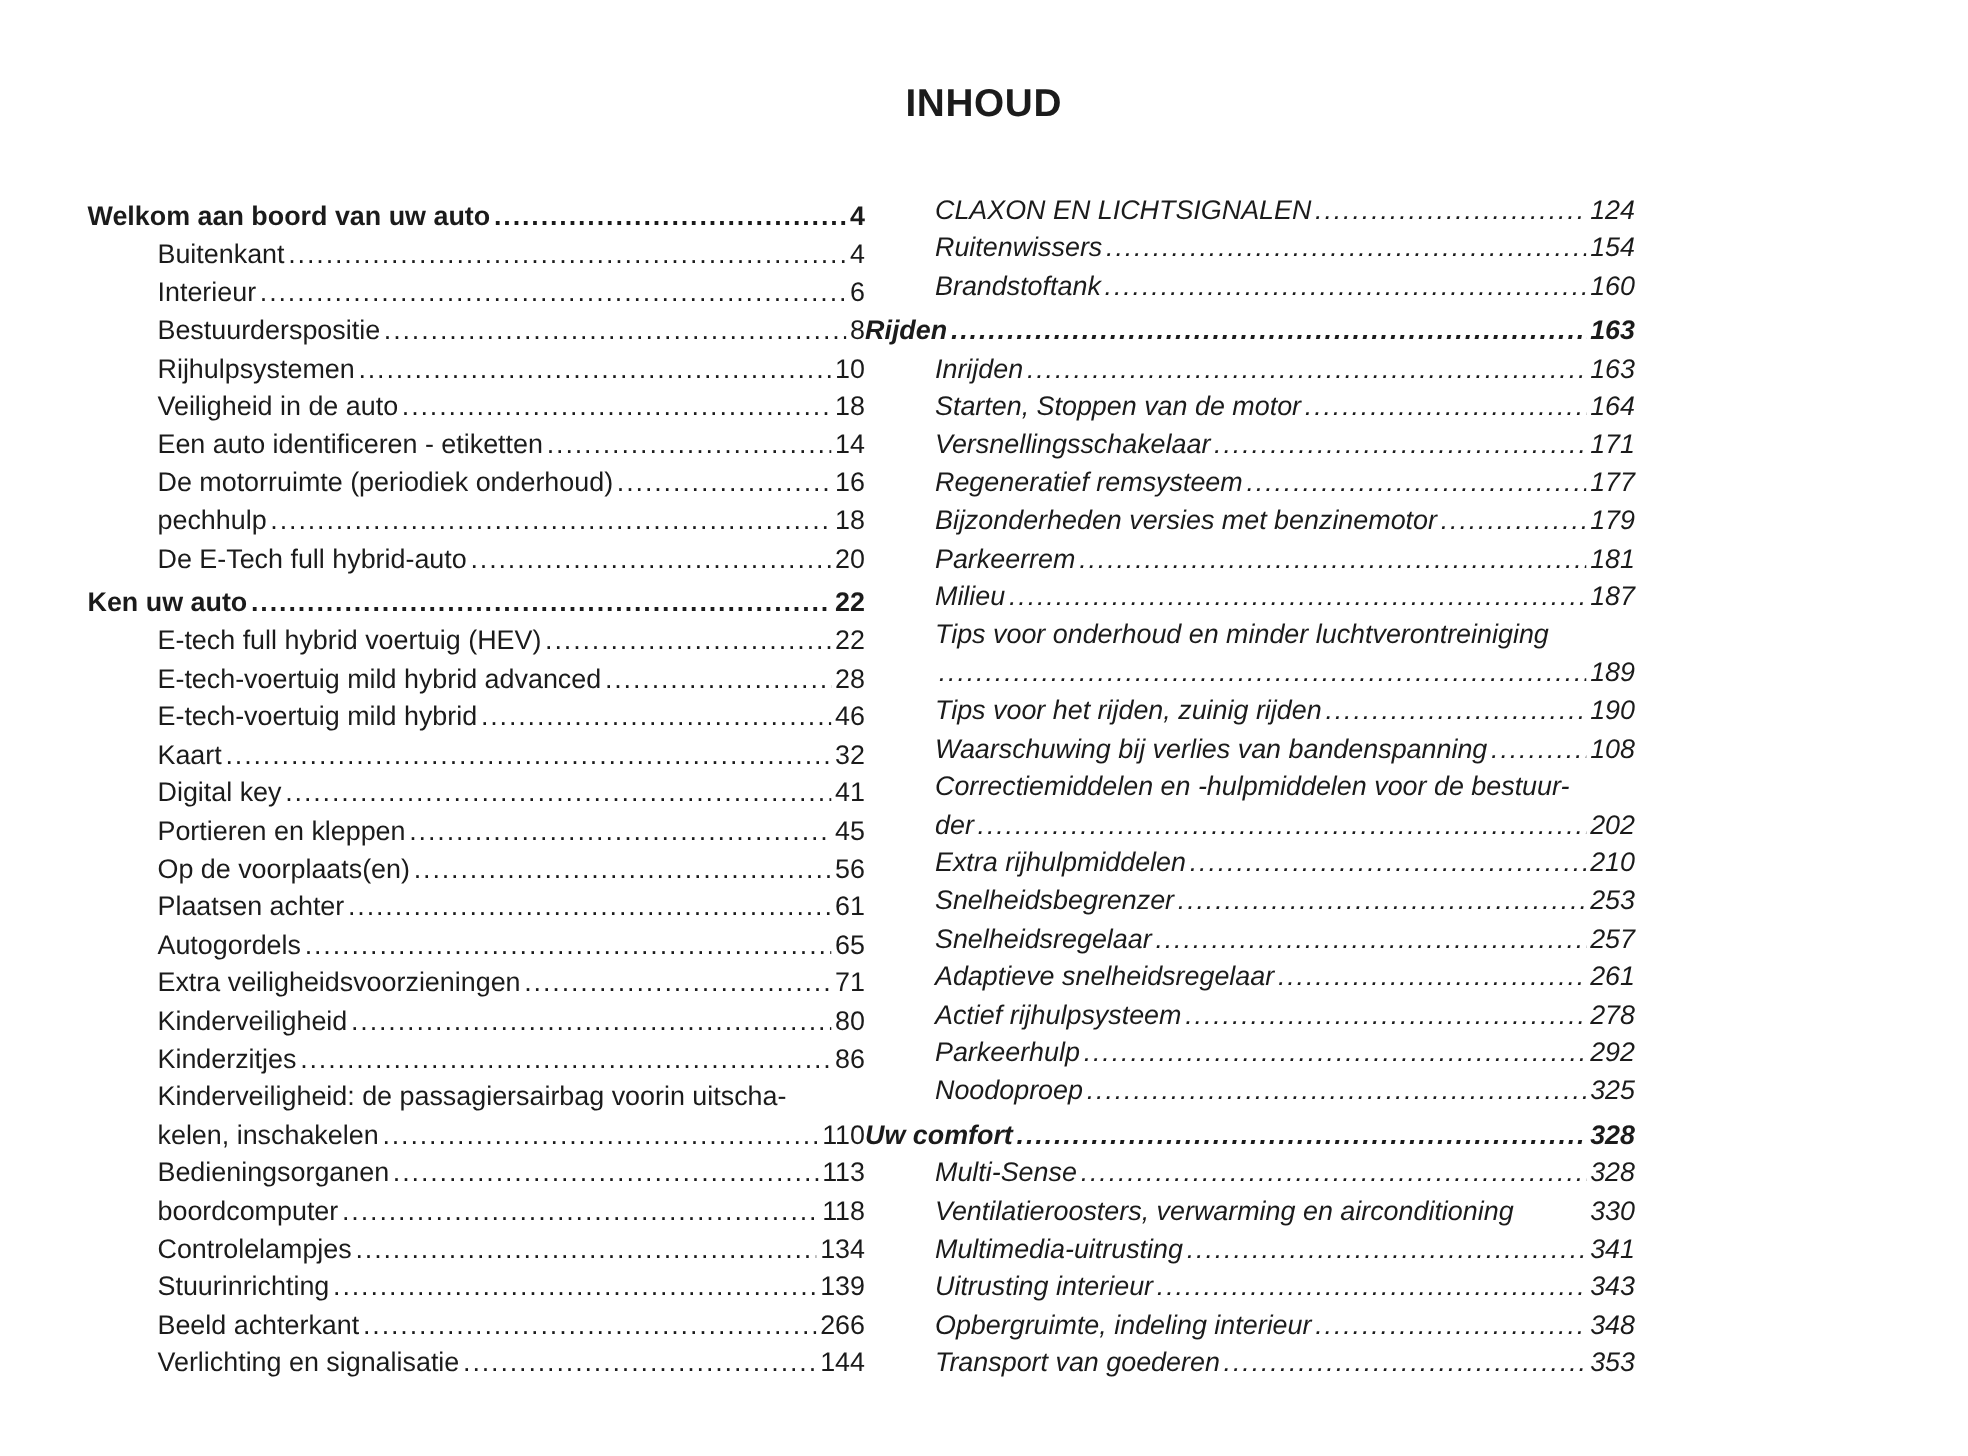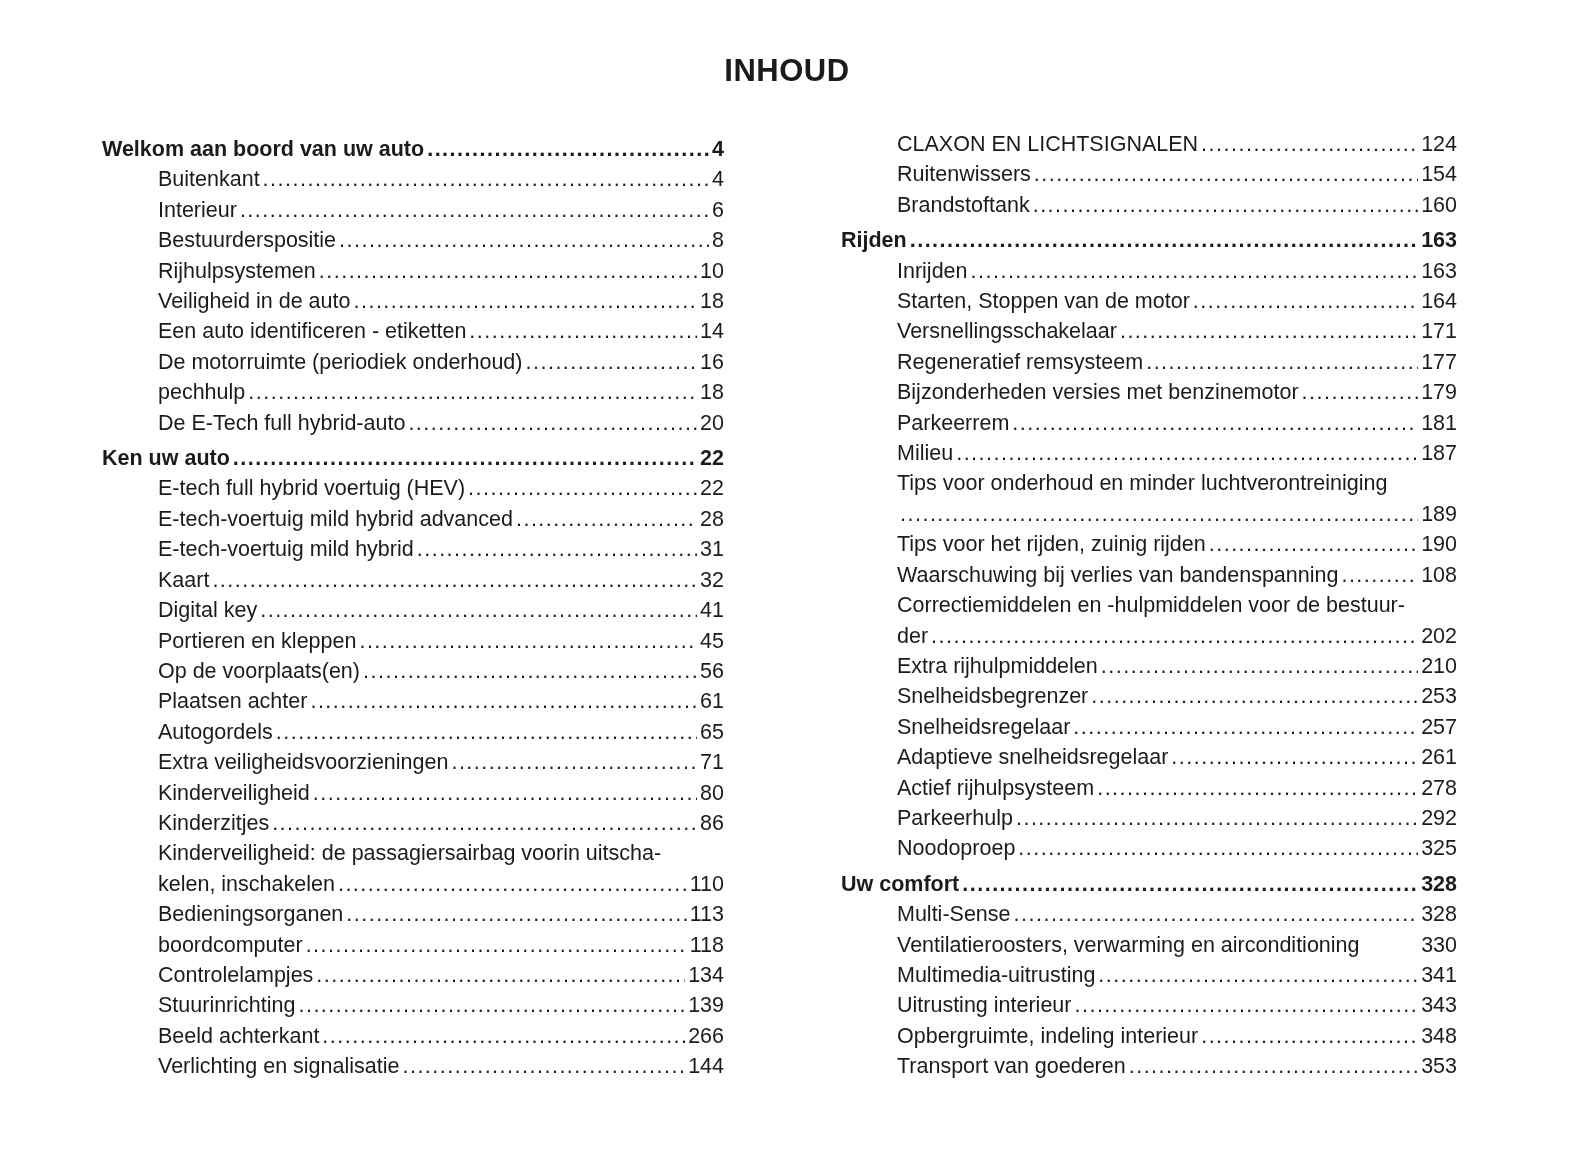--- a/index.html
+++ b/index.html
@@ -11,37 +11,36 @@
     overflow: hidden;
     font-family: "Liberation Sans", sans-serif;
     color: #1b1b1b;
   }
   .page {
     width: 1574px;
     height: 1165px;
     box-sizing: border-box;
   }
   .title {
-    margin: 4px;
+    margin: 16px;
     padding-top: 49px;
     text-align: center;
     font-size: 31px;
     line-height: 36px;
     font-weight: 700;
     letter-spacing: 0.5px;
   }
   .columns {
     display: flex;
     box-sizing: border-box;
-    padding: 36px 86px 0 102px;
-    gap: 117px;
+    padding: 36px 86px 0 70px;
   }
   .col { min-width: 0; }
   .col-left  { width: 622px; flex: 0 0 622px; }
-  .col-right { width: 616px; flex: 0 0 616px; }
+  .col-right { width: 616px; flex: 0 0 616px; font-style: italic; }
   .row {
     display: flex;
     align-items: baseline;
     font-size: 21.5px;
     line-height: 30.4px;
     font-weight: 400;
   }
   .row.item { padding-left: 56px; }
   .row.section {
     padding-left: 0;
@@ -131,21 +130,21 @@
           <span class="page-num">22</span>
         </div>
         <div class="row item">
           <span class="label">E-tech-voertuig mild hybrid advanced</span>
           <span class="dots"></span>
           <span class="page-num">28</span>
         </div>
         <div class="row item">
           <span class="label">E-tech-voertuig mild hybrid</span>
           <span class="dots"></span>
-          <span class="page-num">31</span>
+          <span class="page-num">46</span>
         </div>
         <div class="row item">
           <span class="label">Kaart</span>
           <span class="dots"></span>
           <span class="page-num">32</span>
         </div>
         <div class="row item">
           <span class="label">Digital key</span>
           <span class="dots"></span>
           <span class="page-num">41</span>

